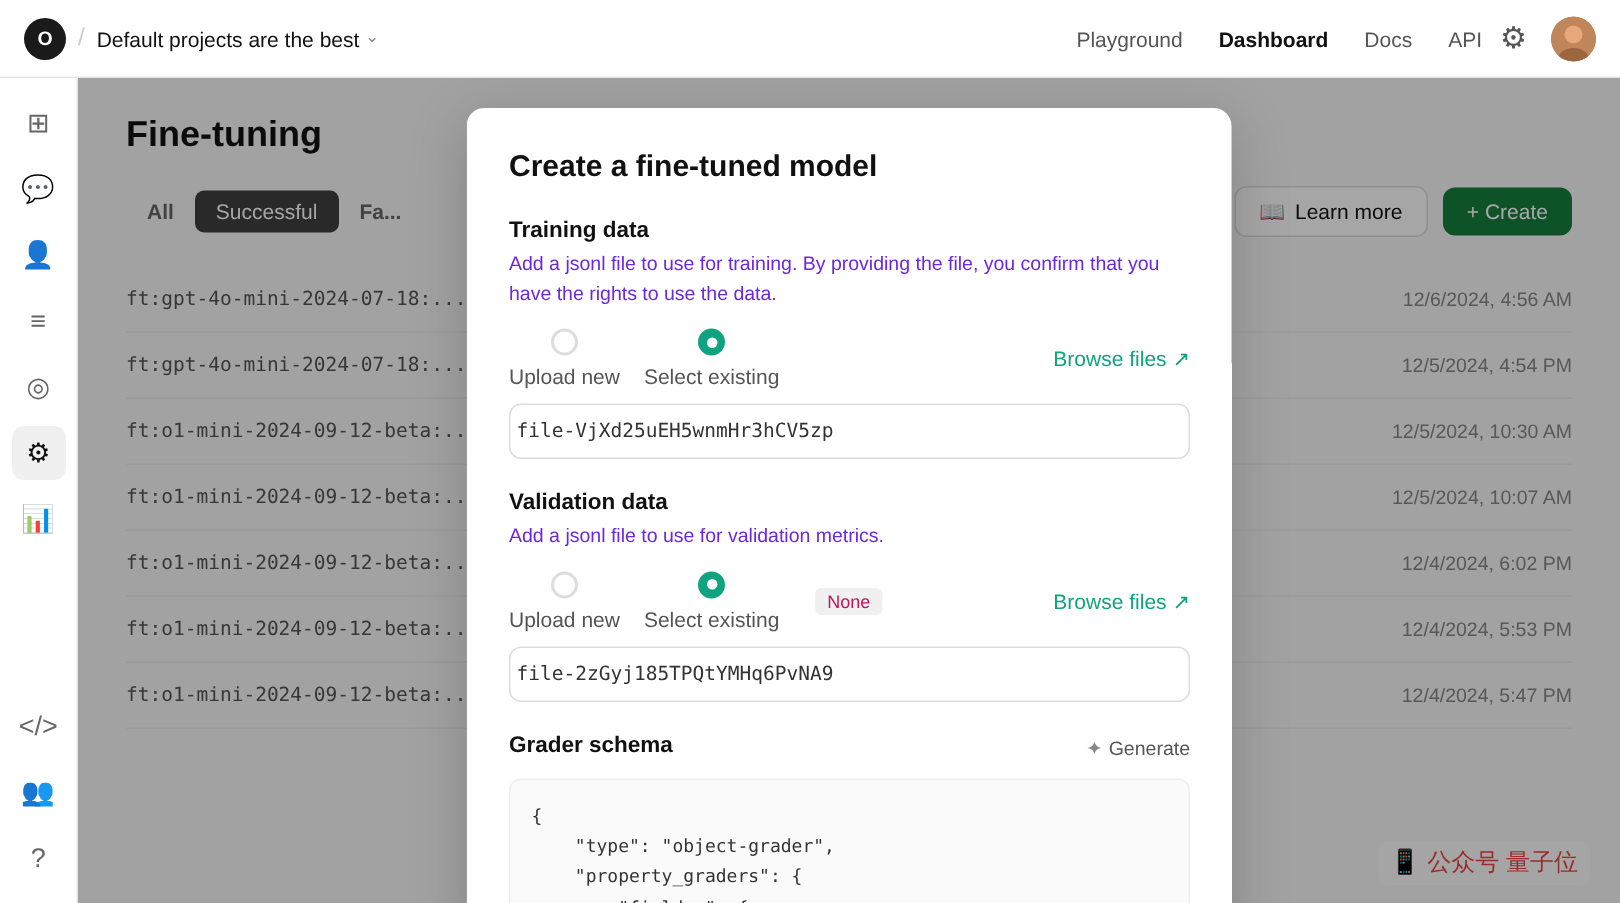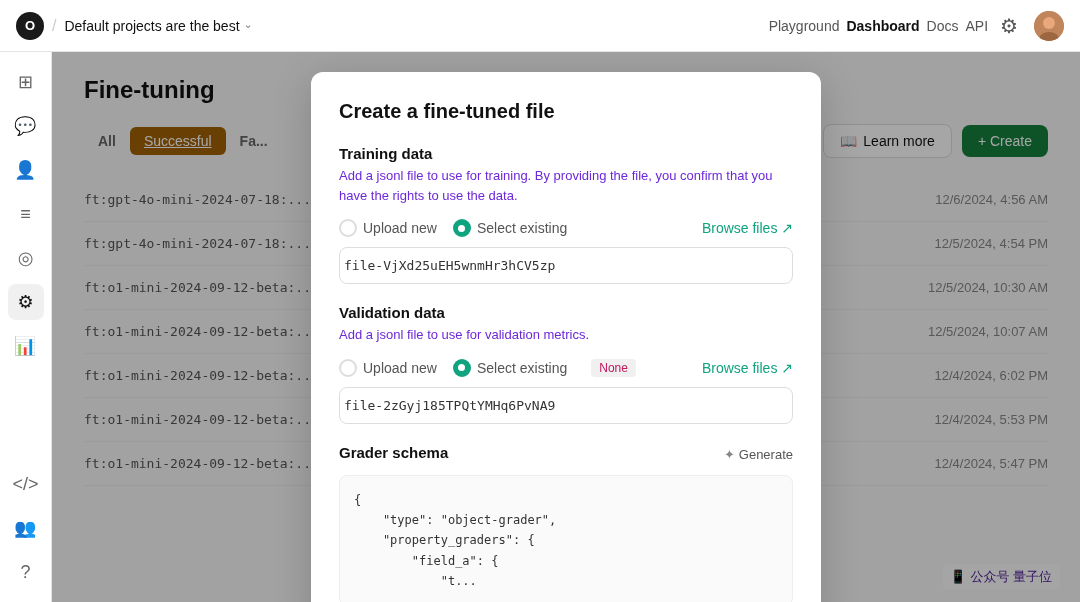--- a/index.html
+++ b/index.html
@@ -13,21 +13,21 @@
     }
     .topnav-left { display: flex; align-items: center; gap: 8px; flex: 1; }
     .org-logo {
       width: 28px; height: 28px; border-radius: 50%; background: #1a1a1a;
       display: flex; align-items: center; justify-content: center;
       color: #fff; font-size: 13px; font-weight: 700;
     }
     .nav-sep { color: #ccc; font-size: 16px; }
     .project-name { font-size: 14px; font-weight: 500; color: #111; display: flex; align-items: flex-start; gap: 4px; }
     .project-name .chevron { color: #888; font-size: 11px; }
-    .topnav-center { display: flex; align-items: center; gap: 7px; }
+    .topnav-center { display: flex; align-items: center; gap: 24px; }
     .nav-link { font-size: 14px; color: #555; text-decoration: none; cursor: pointer; }
     .nav-link.active { font-weight: 600; color: #111; }
     .topnav-right { display: flex; align-items: center; gap: 16px; }
     .gear-icon { font-size: 20px; color: #555; cursor: pointer; }
     .avatar { width: 30px; height: 30px; border-radius: 50%; background: #c0855a; display: flex; align-items: center; justify-content: center; overflow: hidden; }
 
     
     .layout { display: flex; height: 550px; }
 
     
@@ -47,21 +47,21 @@
     
     .main { flex: 1; background: #f9f9f9; padding: 24px 32px; overflow-y: auto; position: relative; }
     .page-title { font-size: 24px; font-weight: 700; color: #111; margin-bottom: 20px; }
 
     
     .tabs-row { display: flex; align-items: center; gap: 0; margin-bottom: 20px; }
     .tab-btn {
       padding: 6px 14px; border-radius: 6px; border: none; background: transparent;
       font-size: 14px; color: #666; cursor: pointer; font-weight: bold;
     }
-    .tab-btn.active { background: #a16207; color: #fff; font-weight: 500; text-decoration: underline; }
+    .tab-btn.active { background: #404040; color: #fff; font-weight: 500; }
     .header-actions { display: flex; align-items: center; gap: 10px; margin-left: auto; }
     .learn-more-btn {
       display: flex; align-items: center; gap: 6px;
       padding: 8px 16px; border: 1px solid #ddd; border-radius: 8px;
       background: #fff; font-size: 14px; color: #111; cursor: pointer;
     }
     .create-btn {
       display: flex; align-items: center; gap: 6px;
       padding: 8px 16px; border: none; border-radius: 8px;
       background: #15803d; color: #fff; font-size: 14px; font-weight: 500; cursor: pointer;
@@ -88,21 +88,21 @@
       background: #fff; border-radius: 12px;
       width: 510px; max-height: 560px; overflow-y: auto;
       padding: 28px; box-shadow: 0 8px 40px rgba(0,0,0,0.18);
     }
     .modal-title { font-size: 20px; font-weight: 700; color: #111; margin-bottom: 22px; }
 
     .section-label { font-size: 15px; font-weight: 600; color: #111; margin-bottom: 4px; }
     .section-desc { font-size: 13px; color: #6d28d9; margin-bottom: 14px; line-height: 1.5; }
 
     .radio-row { display: flex; align-items: center; gap: 16px; margin-bottom: 10px; }
-    .radio-option { display: flex; align-items: center; gap: 6px; font-size: 14px; color: #555; }
+    .radio-option { display: flex; align-items: center; gap: 6px; font-size: 14px; color: #555; flex-direction: column; }
     .radio-circle {
       width: 18px; height: 18px; border-radius: 50%;
       border: 2px solid #ddd; display: flex; align-items: center; justify-content: center;
     }
     .radio-circle.selected { border-color: #10a37f; background: #10a37f; }
     .radio-circle.selected::after {
       content: ''; width: 7px; height: 7px; border-radius: 50%; background: #fff;
     }
     .browse-link { color: #10a37f; font-size: 14px; font-weight: 500; margin-left: auto; cursor: pointer; text-decoration: none; display: flex; align-items: center; gap: 2px; }
     .file-input-box {
@@ -125,21 +125,21 @@
 
     .code-block {
       background: #fafafa; border: 1px solid #eee; border-radius: 8px;
       padding: 14px; font-family: monospace; font-size: 12px; color: #333;
       line-height: 1.7; white-space: pre;
     }
 
     .watermark {
       position: absolute; bottom: 12px; right: 20px;
       background: rgba(255,255,255,0.85); border-radius: 6px;
-      padding: 4px 8px; font-size: 13px; color: #4c1d95; z-index: 5;
+      padding: 4px 8px; font-size: 16px; color: #ef4444; z-index: 5;
       display: flex; align-items: center; gap: 4px;
     }
   </style>
 </head>
 <body>
 
 <nav class="topnav">
   <div class="topnav-left">
     <div class="org-logo">
       <span>O</span>
@@ -228,21 +228,21 @@
         <span class="table-row-date">12/4/2024, 5:53 PM</span>
       </div>
       <div class="table-row">
         <span class="table-row-name">ft:o1-mini-2024-09-12-beta:...</span>
         <span class="table-row-date">12/4/2024, 5:47 PM</span>
       </div>
     </div>
 
     <div class="overlay">
       <div class="modal">
-        <h2 class="modal-title">Create a fine-tuned file</h2>
+        <h2 class="modal-title">Create a fine-tuned model</h2>
 
         <div>
           <div class="section-label">Training data</div>
           <div class="section-desc">Add a jsonl file to use for training. By providing the file, you confirm that you have the rights to use the data.</div>
           <div class="radio-row">
             <div class="radio-option">
               <div class="radio-circle"></div>
               <span>Upload new</span>
             </div>
             <div class="radio-option">

